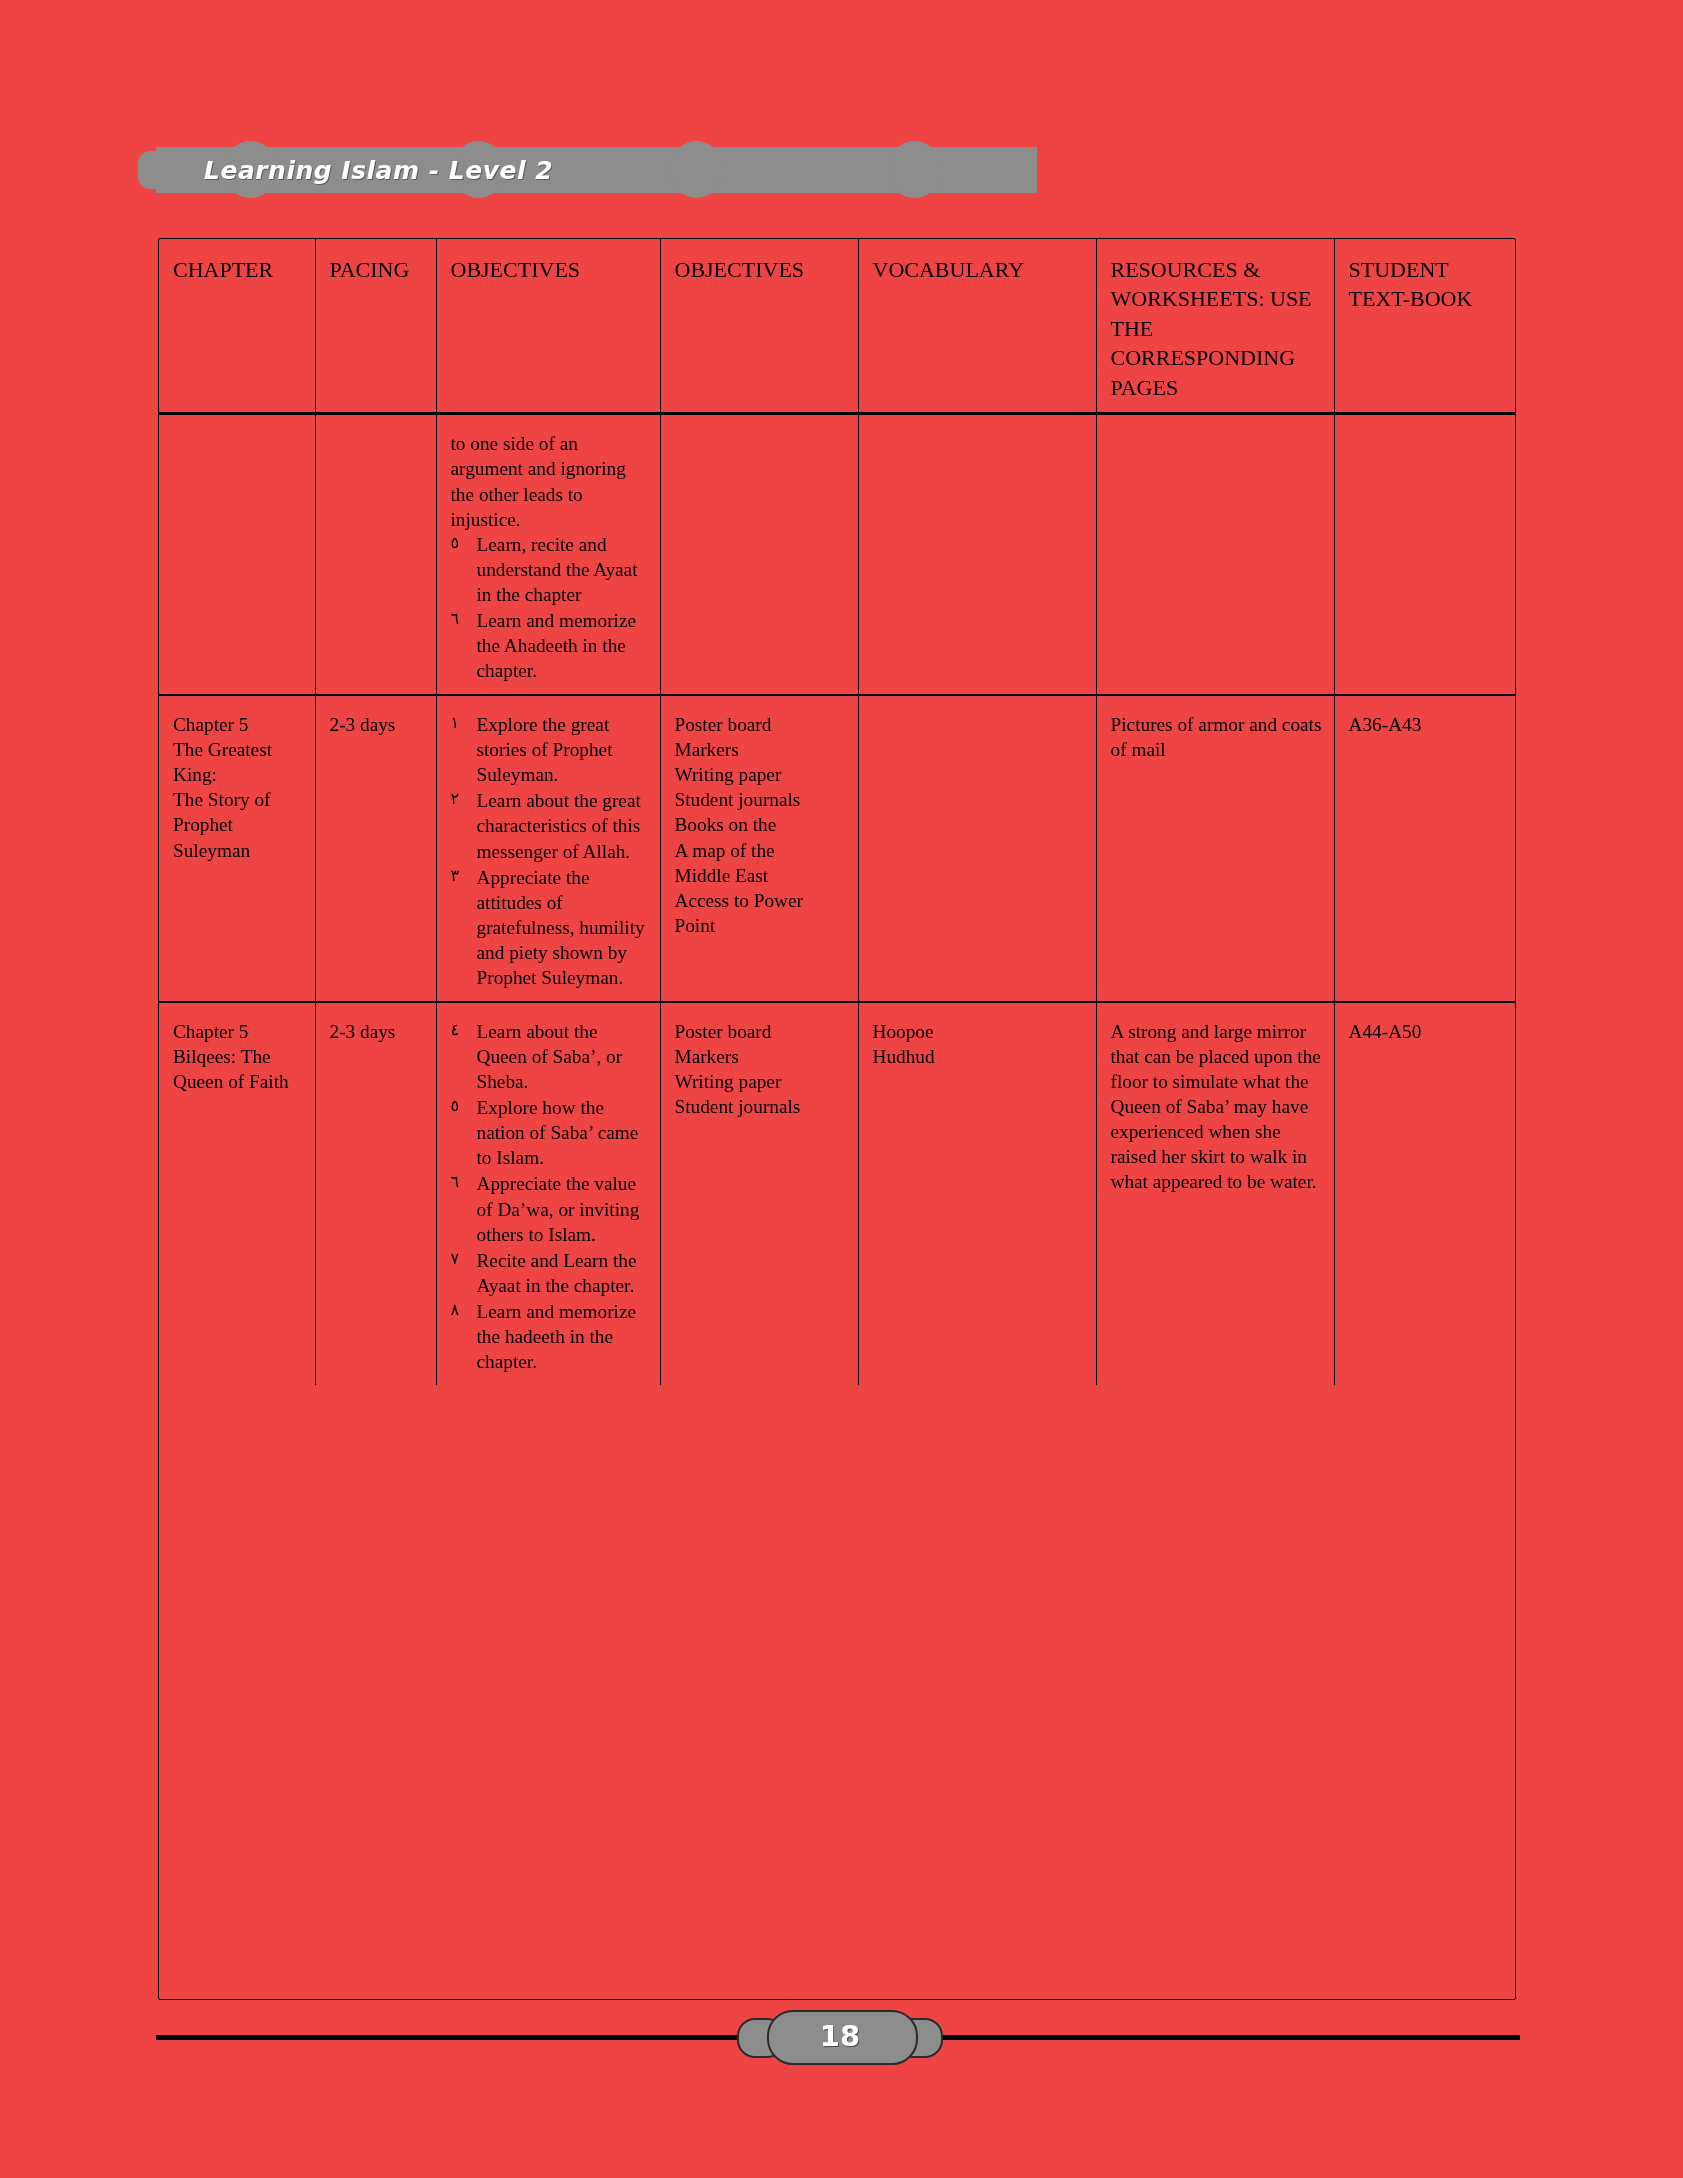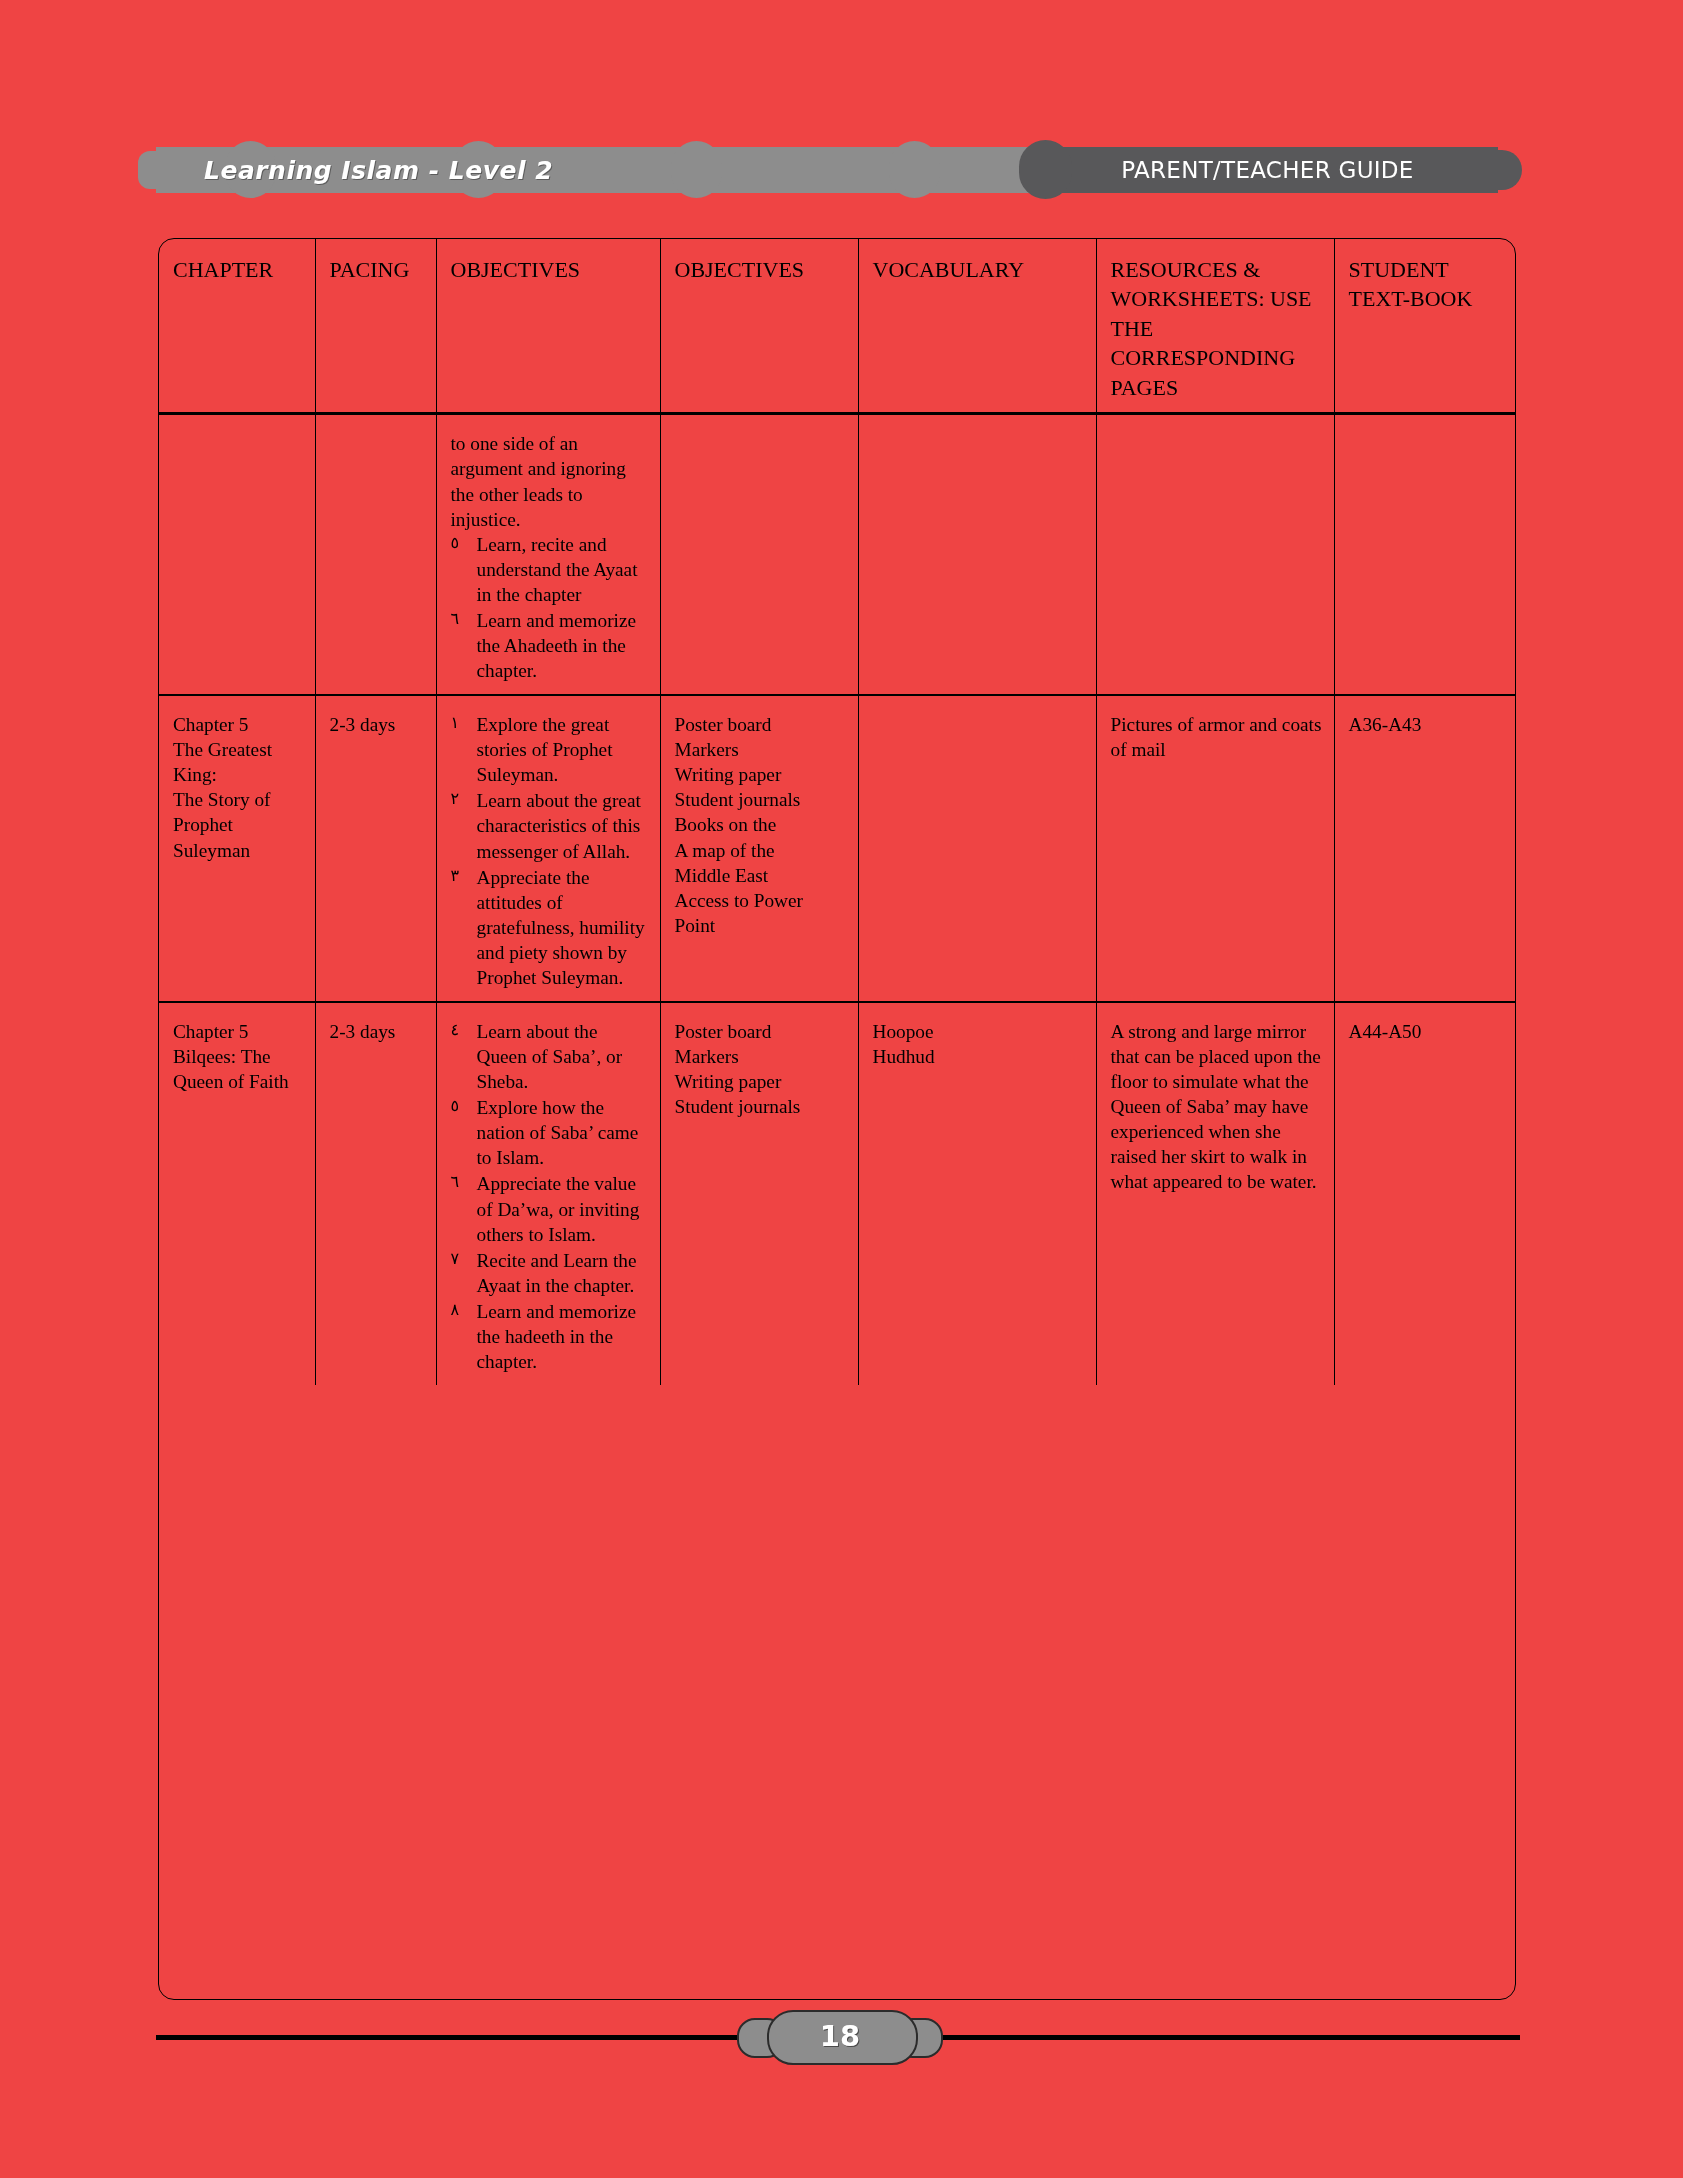--- a/index.html
+++ b/index.html
@@ -97,21 +97,21 @@
   }
 
   
   .frame {
     position: absolute;
     left: 158px;
     top: 238px;
     width: 1358px;
     height: 1762px;
     border: 1.6px solid #000;
-    border-radius: 16px;
+    border-radius: 2px;
     box-sizing: border-box;
     overflow: hidden;
   }
   table.sched {
     border-collapse: collapse;
     width: 1358px;
     table-layout: fixed;
     font-size: 19.3px;
     line-height: 1.30;
   }
@@ -221,25 +221,20 @@
 <div class="page">
 
   <div class="header">
     <div class="hdr-left">
       <div class="hdr-left-cap"></div>
       <div class="hdr-left-bump" style="left:69px;"></div>
       <div class="hdr-left-bump" style="left:297px;"></div>
       <div class="hdr-left-bump" style="left:515px;"></div>
       <div class="hdr-left-bump" style="left:733px;"></div>
       <div class="hdr-title">Learning Islam - Level 2</div>
-    </div>
-    <div class="hdr-right">
-      <div class="hdr-right-bump" style="left:-18px;"></div>
-      <div class="hdr-right-cap"></div>
-      <div class="hdr-sub">PARENT/TEACHER GUIDE</div>
     </div>
   </div>
 
   <div class="frame">
     <table class="sched">
       <colgroup>
         <col class="c0">
           <col class="c1">
           <col class="c2">
           <col class="c3">

